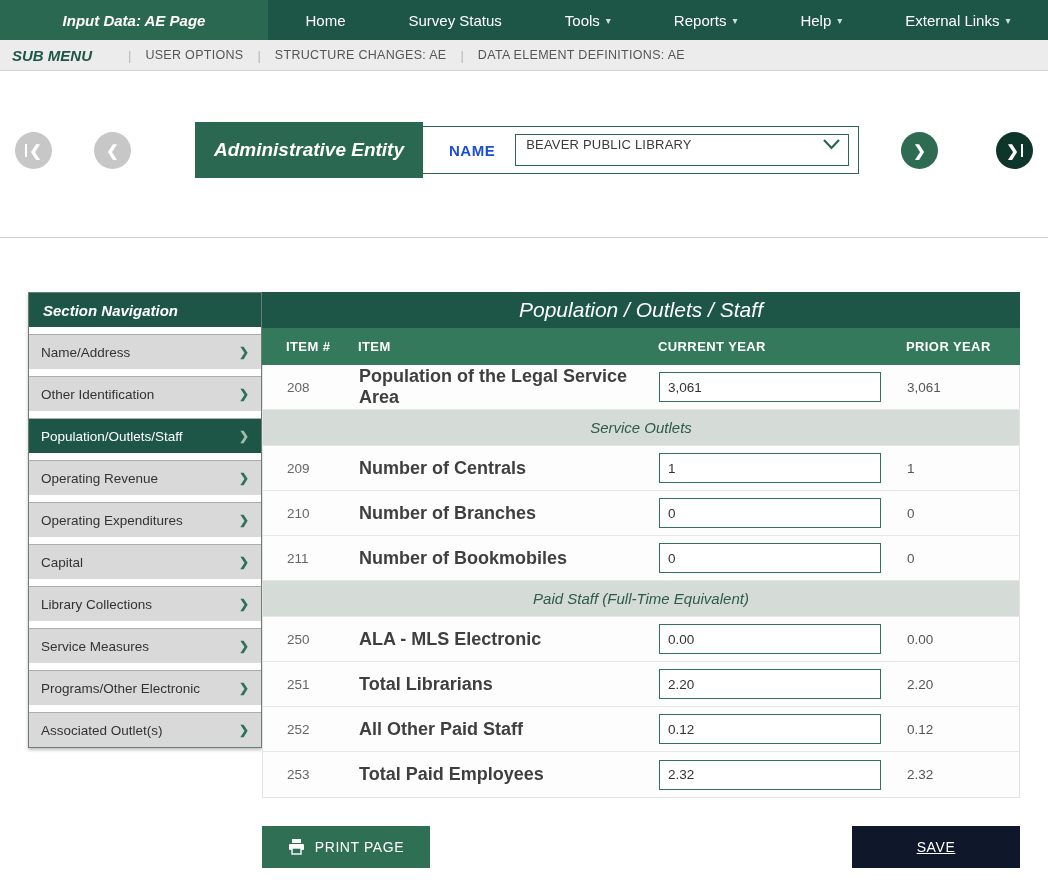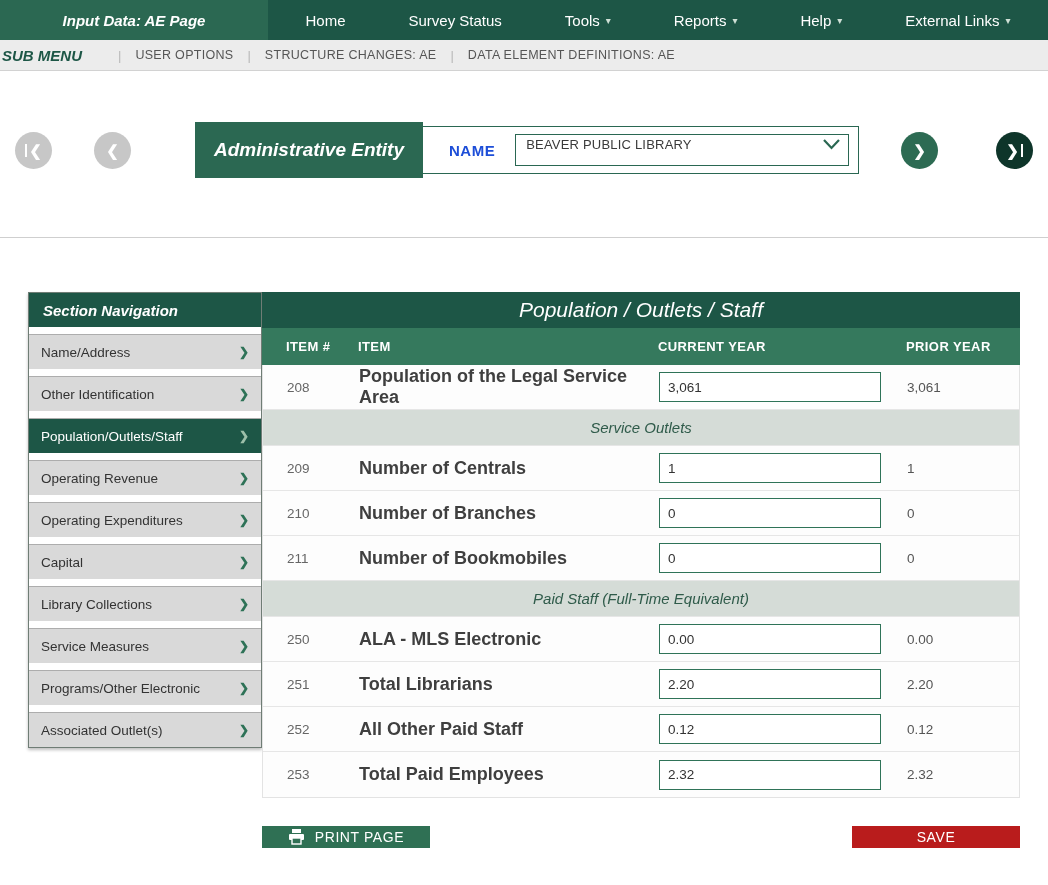--- a/index.html
+++ b/index.html
@@ -15,21 +15,21 @@
     width:268px; background:#2b6852; color:#fff; font-style:italic; font-weight:bold;
     font-size:15px; display:flex; align-items:center; justify-content:center;
   }
   .topbar nav { flex:1; display:flex; align-items:center; justify-content:space-around; padding:0 30px;gap:48px; }
   .nav-item { color:#fff; font-size:15px; display:flex; align-items:center; gap:6px; cursor:pointer; white-space:nowrap; }
   .nav-item .caret { font-size:10px; color:#cfe0d6; }
 
   
   .submenu {
     height:31px; background:#ececec; border-bottom:1px solid #d2d2d2;
-    display:flex; align-items:center; padding:0 2px; gap:0;
+    display:flex; align-items:center; padding:0 12px; gap:0;
   }
   .submenu-title { color:#1d5646; font-weight:bold; font-style:italic; font-size:15px; margin-right:22px; }
   .submenu .sep { color:#b8b8b8; margin:0 14px; font-size:13px; }
   .submenu-item { color:#555; font-size:12.5px; letter-spacing:.3px; cursor:pointer; }
 
   
   .entity-row { margin-top:50px; padding:0 15px; display:flex; align-items:center; height:58px; }
   .circle-btn {
     width:37px; height:37px; border-radius:50%; border:none; color:#fff;
     display:flex; align-items:center; justify-content:center; cursor:pointer;
@@ -106,25 +106,25 @@
   .c-prior { color:#555; font-size:13.5px; }
   .srow {
     height:36px; background:#d5dcd7; border-bottom:1px solid #e6e6e6;
     display:flex; align-items:center; justify-content:center;
     color:#2f5b4a; font-style:italic; font-size:15px;
   }
 
   
   .actions { display:flex; justify-content:space-between; margin-top:28px; }
   .action-btn {
-    height:22px; width:168px; border:none; background:#2f7054; color:#fff;
+    height:42px; width:168px; border:none; background:#2f7054; color:#fff;
     font-family:"Liberation Sans", sans-serif; font-size:14px; letter-spacing:.6px;
     display:flex; align-items:center; justify-content:center; gap:10px; cursor:pointer;
   }
-  .action-btn.save { background:#b91c1c; }
+  .action-btn.save { background:#0f172a;text-decoration:underline; }
 </style>
 </head>
 <body>
 
 <header class="topbar">
   <div class="active-tab">Input Data: AE Page</div>
   <nav>
     <div class="nav-item">
       <span>Home</span>
     </div>

